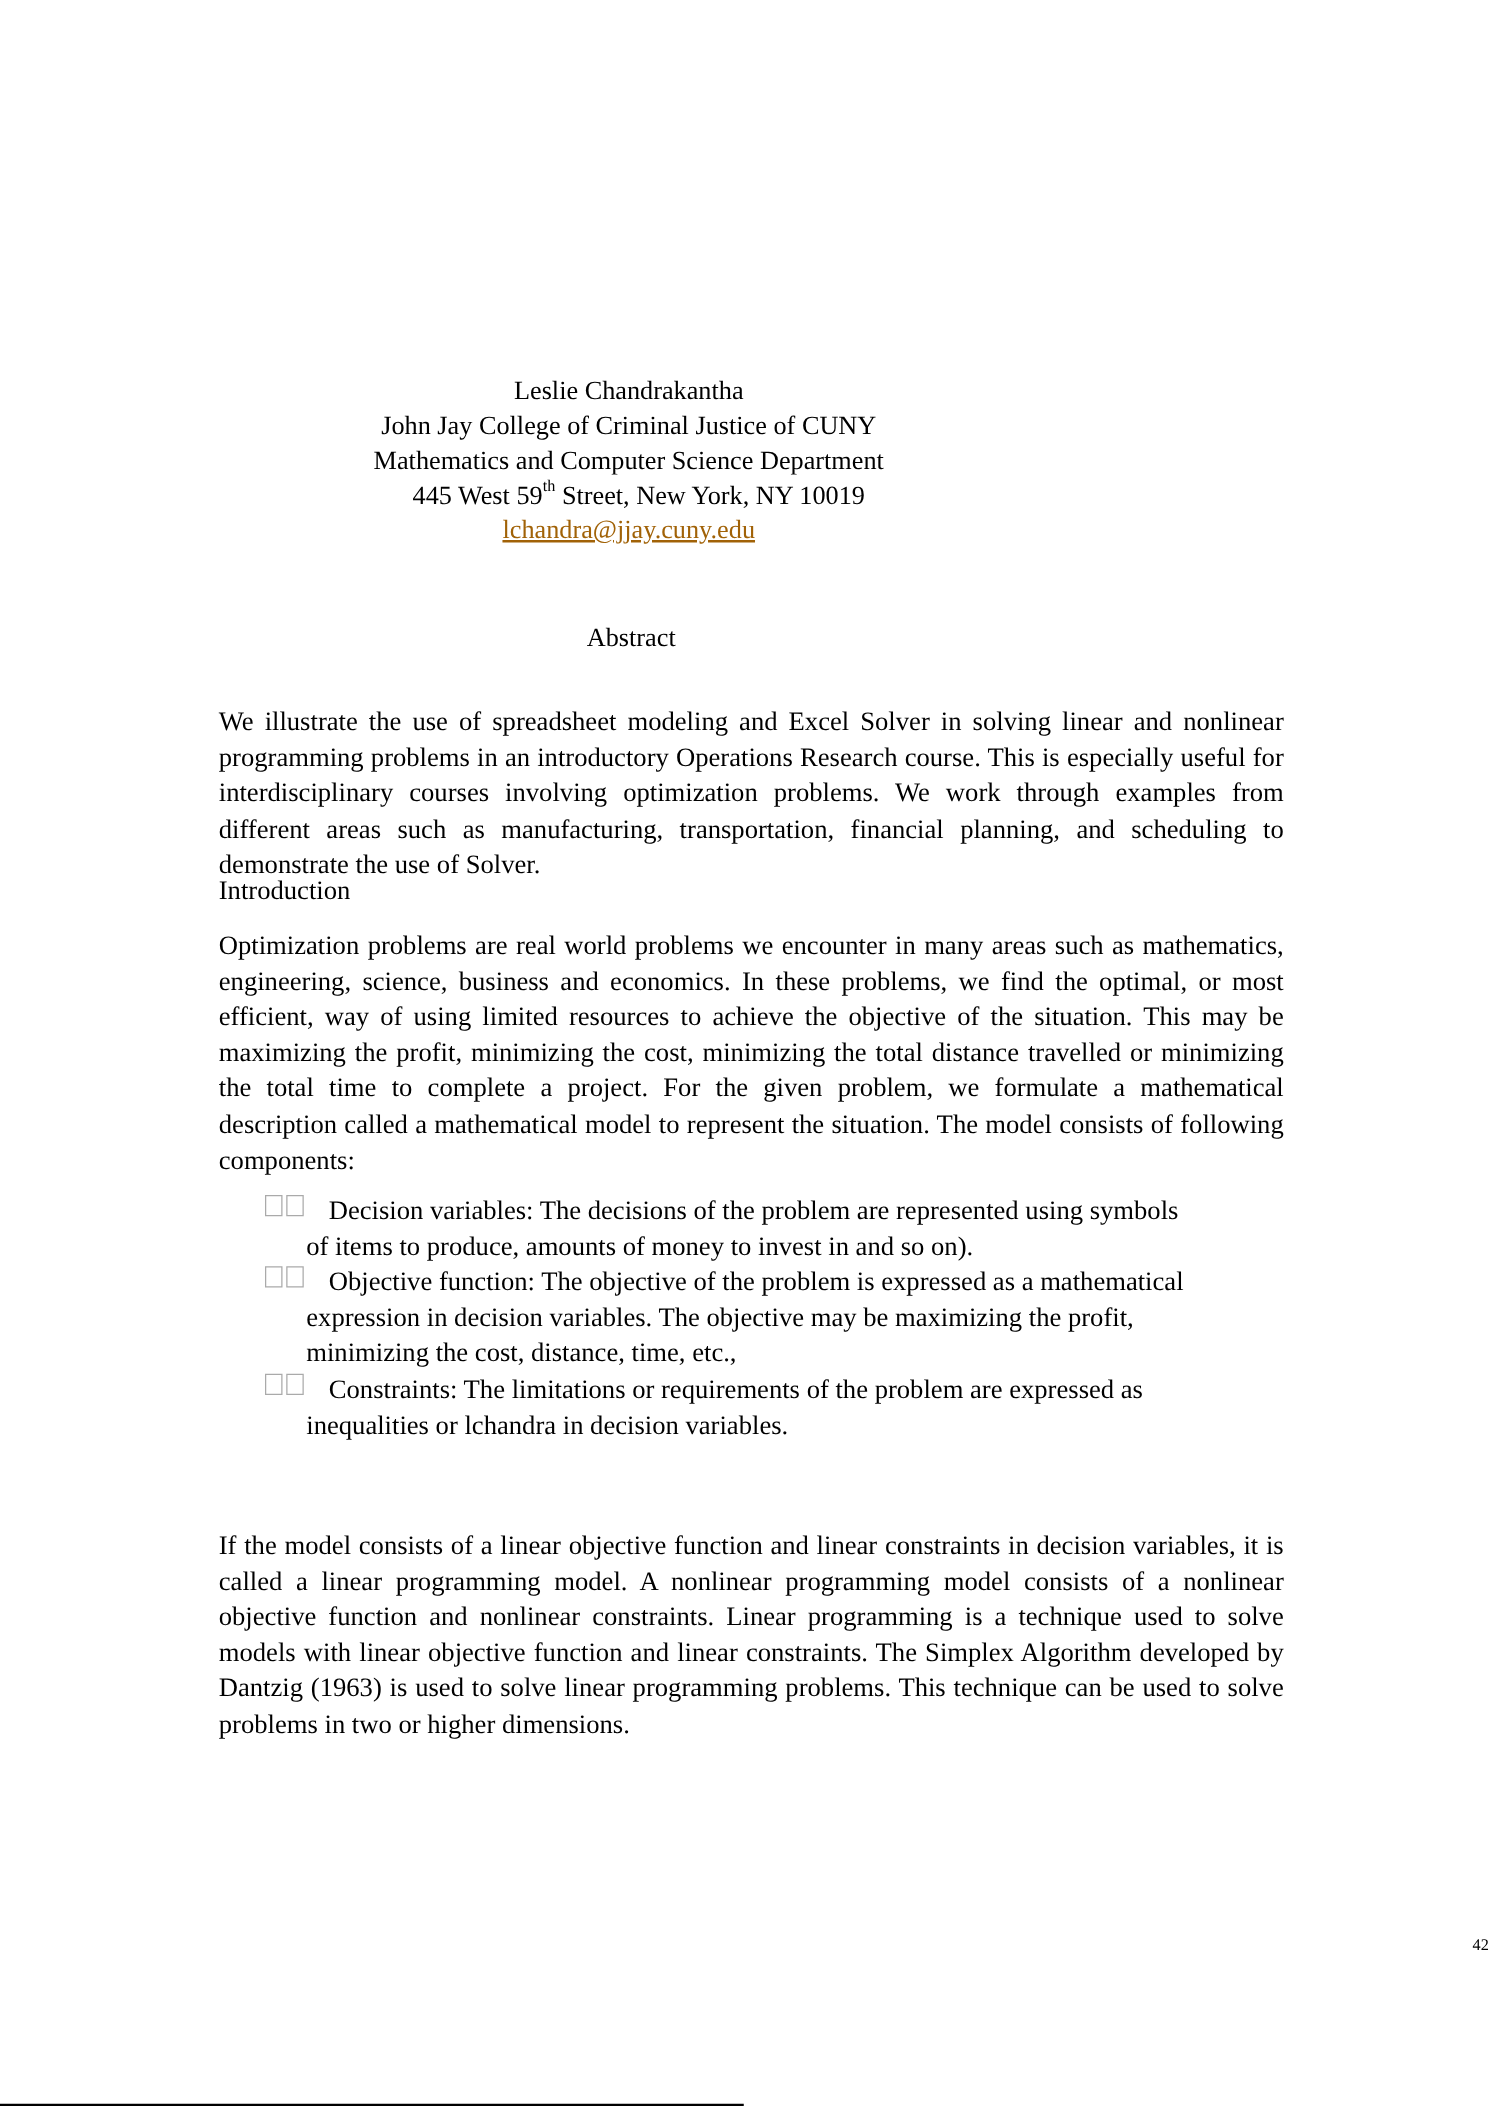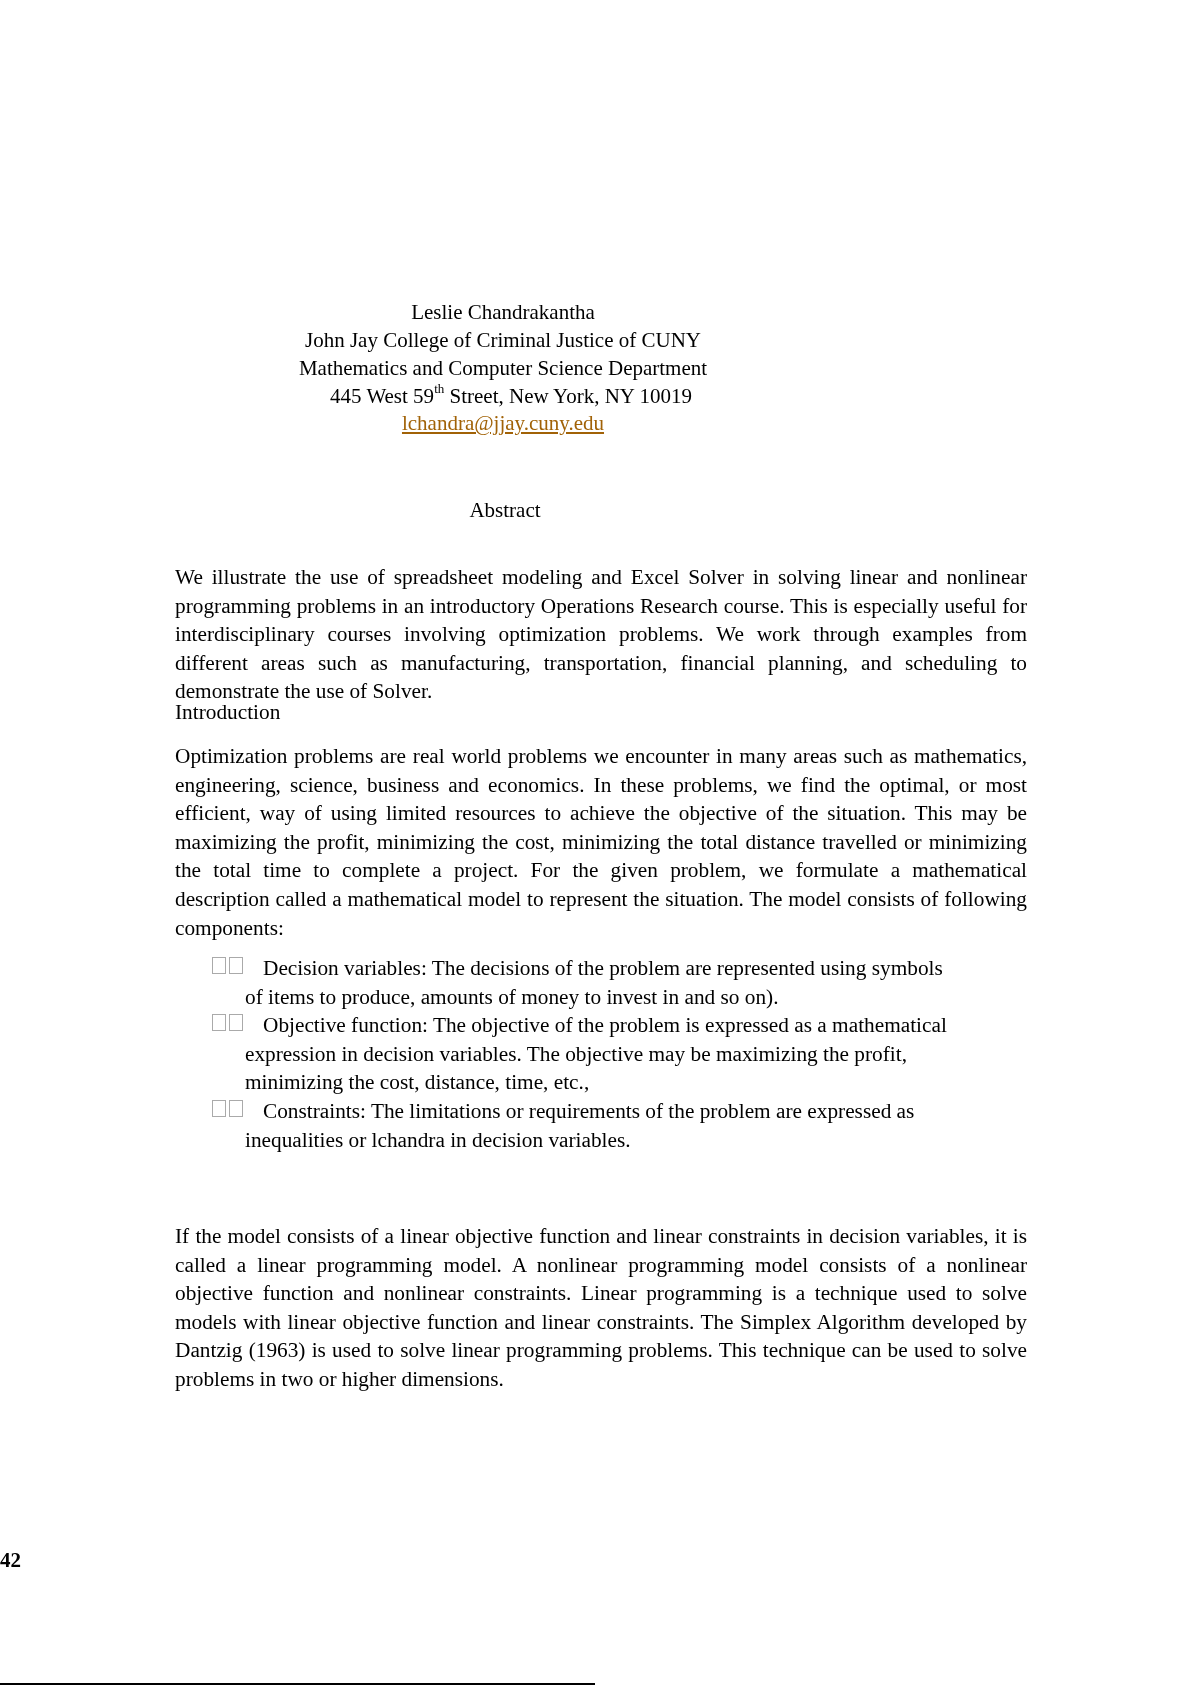--- a/index.html
+++ b/index.html
@@ -24,21 +24,21 @@
   .intro { top: 742px; }
   .bullets { position: absolute; left: 212px; top: 954px; width: 820px; font-size: 21.3px; line-height: 28.6px; }
   .bullet { position: relative; padding-left: 33px; }
   .bullet .mark { position: absolute; left: 0; top: 0; color: #999; font-size: 14px;
                   letter-spacing: 2px; }
   .bullet .mark span { display: inline-block; width: 12px; height: 15px; border: 1px solid #aaa;
                        margin-right: 3px; vertical-align: -2px; }
   .bullet .first { padding-left: 18px; }
   .bullet sub { font-size: 13px; }
   .para2 { top: 1222px; }
-  .pagenum { position: absolute; top: 1548px; left: 0; width: 1191px; text-align: left; font-size: 21px; font-weight: bold; }
+  .pagenum { position: absolute; top: 1548px; left: 0; width: 1191px; text-align: right; font-size: 13px; }
   .bottom-rule { position: absolute; left: 0; top: 1683px; width: 595px; height: 2px; background: #000; }
 </style>
 </head>
 <body>
 
 <div class="page">
 
   <div class="center-line author">Leslie Chandrakantha</div>
   <div class="center-line affil1">John Jay College of Criminal Justice of CUNY</div>
   <div class="center-line affil2">Mathematics and Computer Science Department</div>

